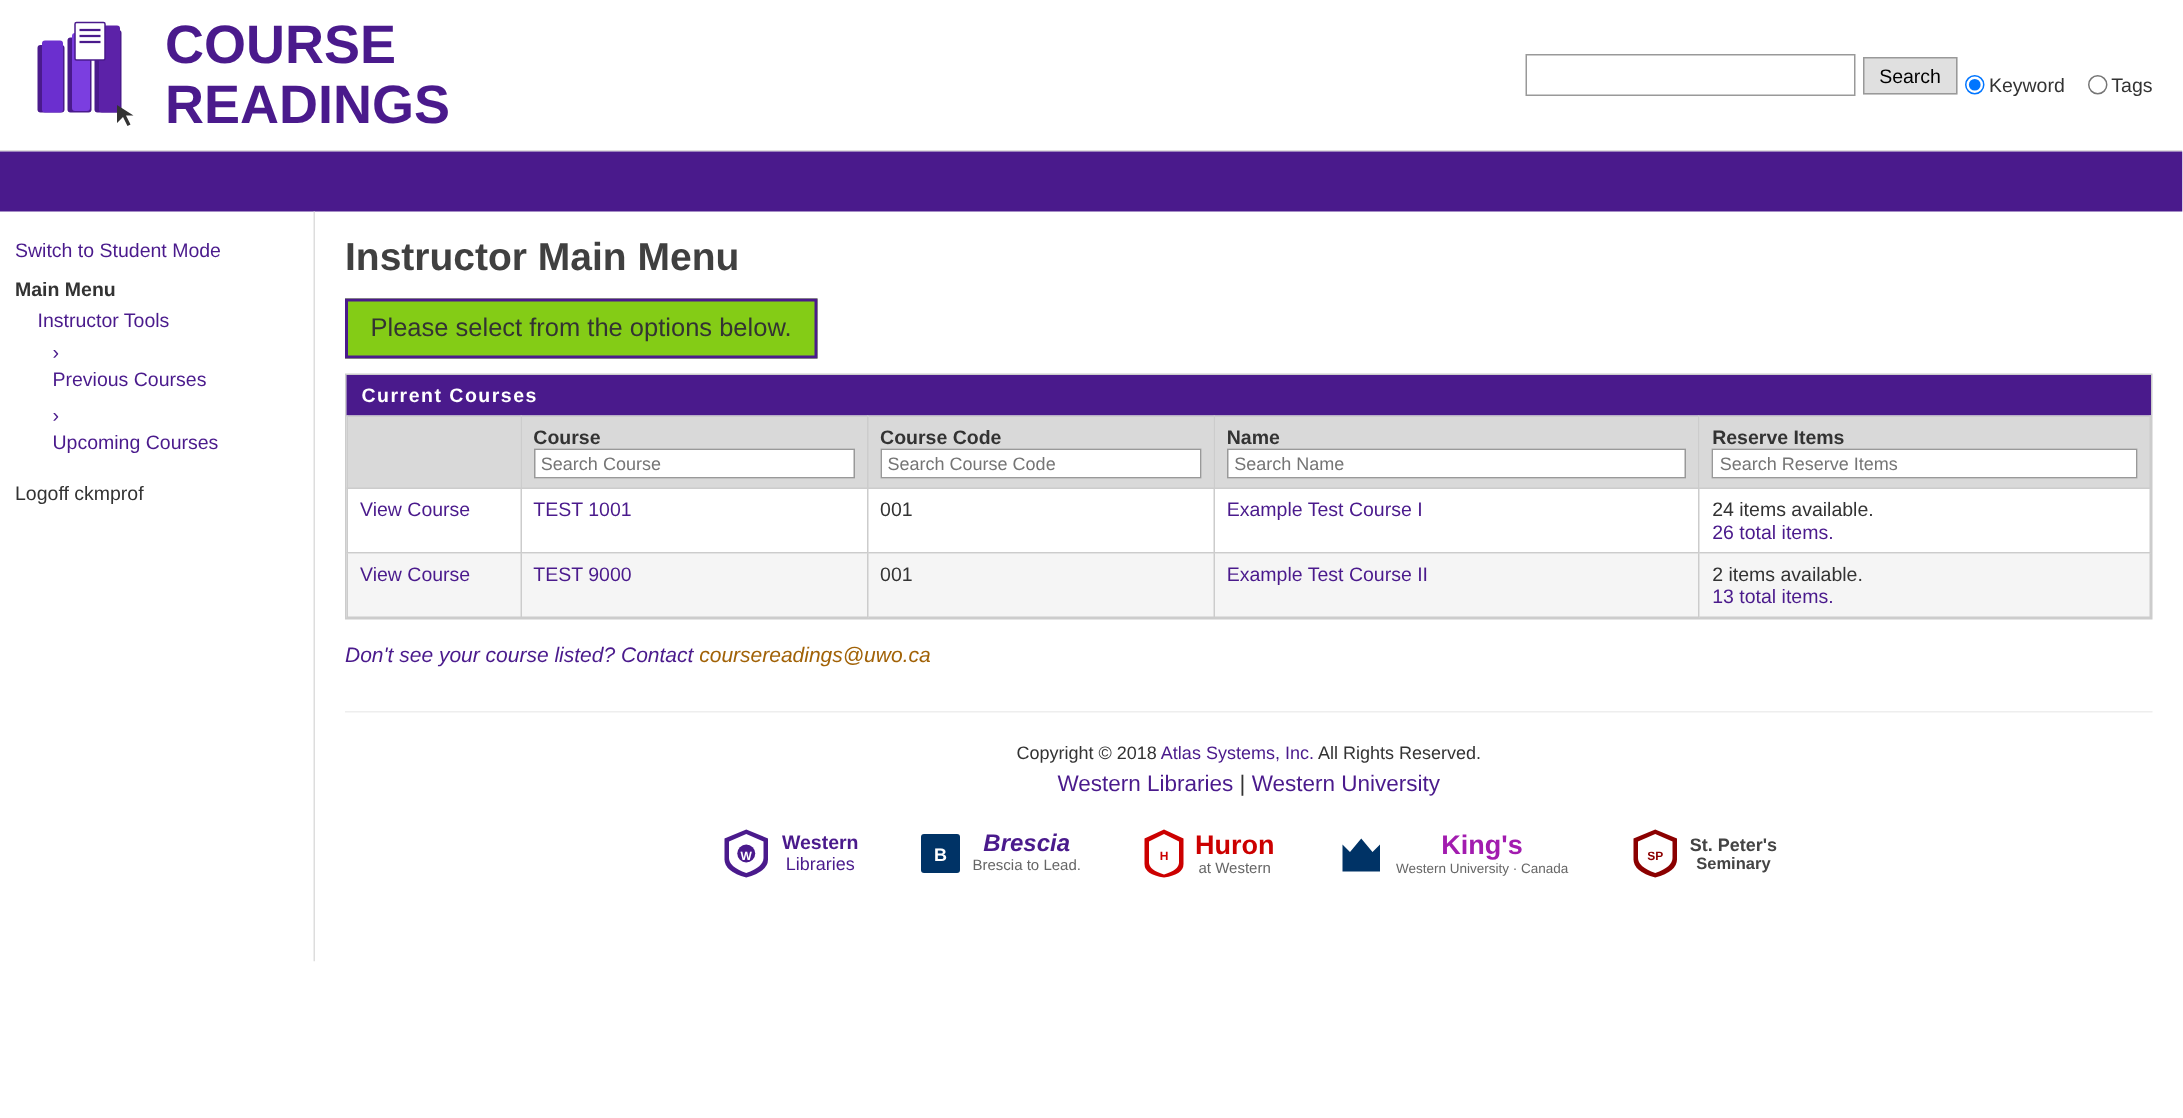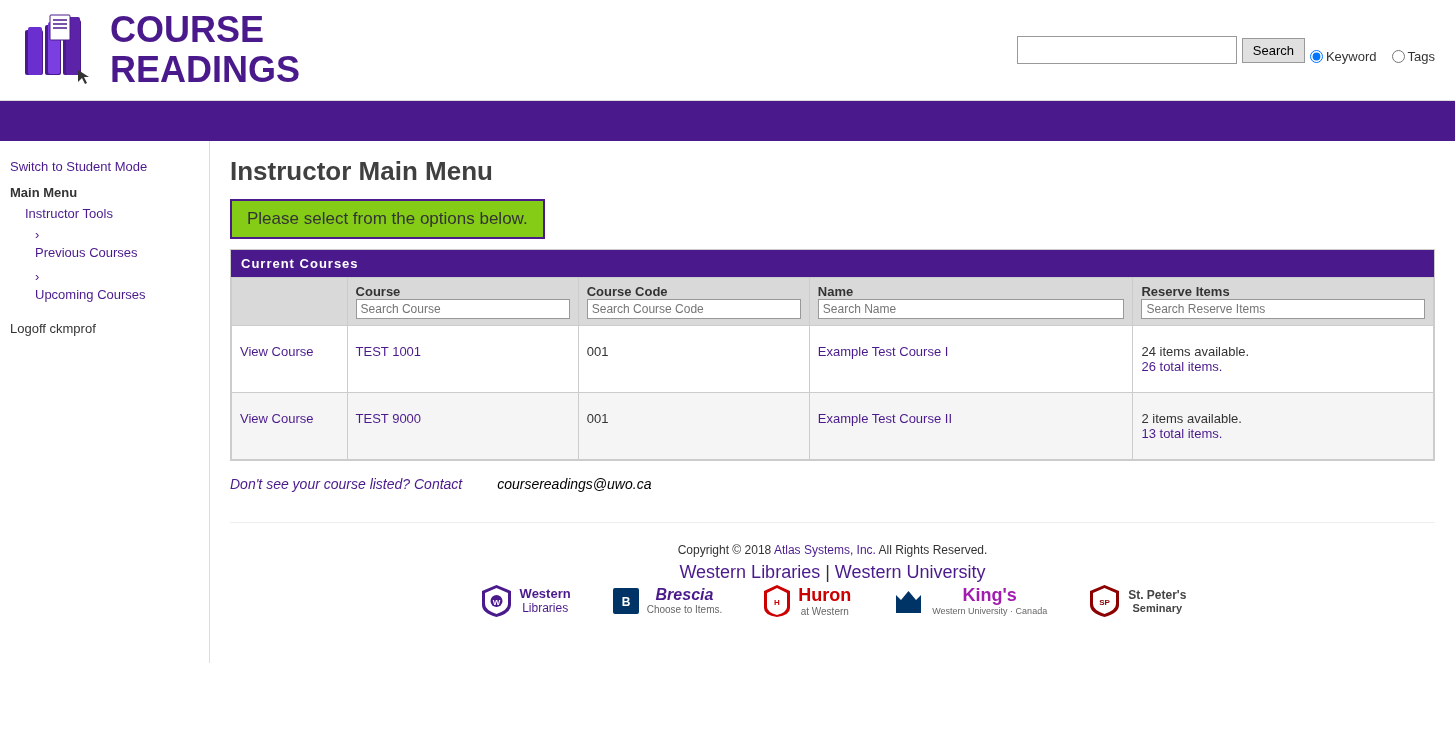--- a/index.html
+++ b/index.html
@@ -151,21 +151,21 @@
     }
     #courses-table th {
       background: #d9d9d9;
       border: 1px solid #ccc;
       padding: 6px 8px;
       text-align: left;
       font-size: 13px;
     }
     #courses-table td {
       border: 1px solid #ccc;
-      padding: 18px 8px;
+      padding: 6px 8px;
       font-size: 13px;
       vertical-align: top;
     }
     #courses-table tr:nth-child(even) td {
       background: #f5f5f5;
     }
     #courses-table tr:nth-child(odd) td {
       background: #fff;
     }
     .search-input-field {
@@ -200,42 +200,42 @@
     }
 
     
     #contact-text {
       font-style: italic;
       color: #4a1a8c;
       margin: 15px 0 30px 0;
       font-size: 14px;
     }
     #contact-text a {
-      color: #000000;
-      margin-left: 31px;
+      color: #a16207;
     }
 
     
     #footer {
       text-align: center;
       padding: 20px 10px 30px;
       border-top: 1px solid #eee;
       margin-top: 20px;
     }
     #footer-copyright {
       font-size: 12px;
       color: #333;
       margin-bottom: 5px;
     }
     #footer-copyright a {
       color: #4a1a8c;
       text-decoration: none;
     }
     #footer-links {
-      font-size: 18px;
+      font-size: 15px;
+      margin-bottom: 20px;
     }
     #footer-links a {
       color: #4a1a8c;
       text-decoration: none;
     }
     #footer-logos {
       display: flex;
       justify-content: center;
       align-items: center;
       gap: 40px;
@@ -401,21 +401,21 @@
           </div>
         </div>
 
         <div class="footer-logo logo-brescia">
           <svg width="30" height="30" viewBox="0 0 30 30">
             <rect x="2" y="2" width="26" height="26" rx="2" fill="#003366"></rect>
             <text x="15" y="20" text-anchor="middle" fill="#fff" font-size="12" font-weight="bold">B</text>
           </svg>
           <div>
             <div style="font-size:16px;font-weight:bold;color:#4a1a8c;font-style:italic;">Brescia</div>
-            <div style="font-size:10px;color:#666;">Choose to Items.</div>
+            <div style="font-size:10px;color:#666;">Brescia to Lead.</div>
           </div>
         </div>
 
         <div class="footer-logo logo-huron">
           <svg width="30" height="35" viewBox="0 0 30 35">
             <path d="M15,2 L2,8 L2,25 Q2,32 15,34 Q28,32 28,25 L28,8 Z" fill="#cc0000"></path>
             <path d="M15,5 L5,10 L5,24 Q5,29 15,32 Q25,29 25,24 L25,10 Z" fill="#fff"></path>
             <text x="15" y="22" text-anchor="middle" fill="#cc0000" font-size="8" font-weight="bold">H</text>
           </svg>
           <div>

